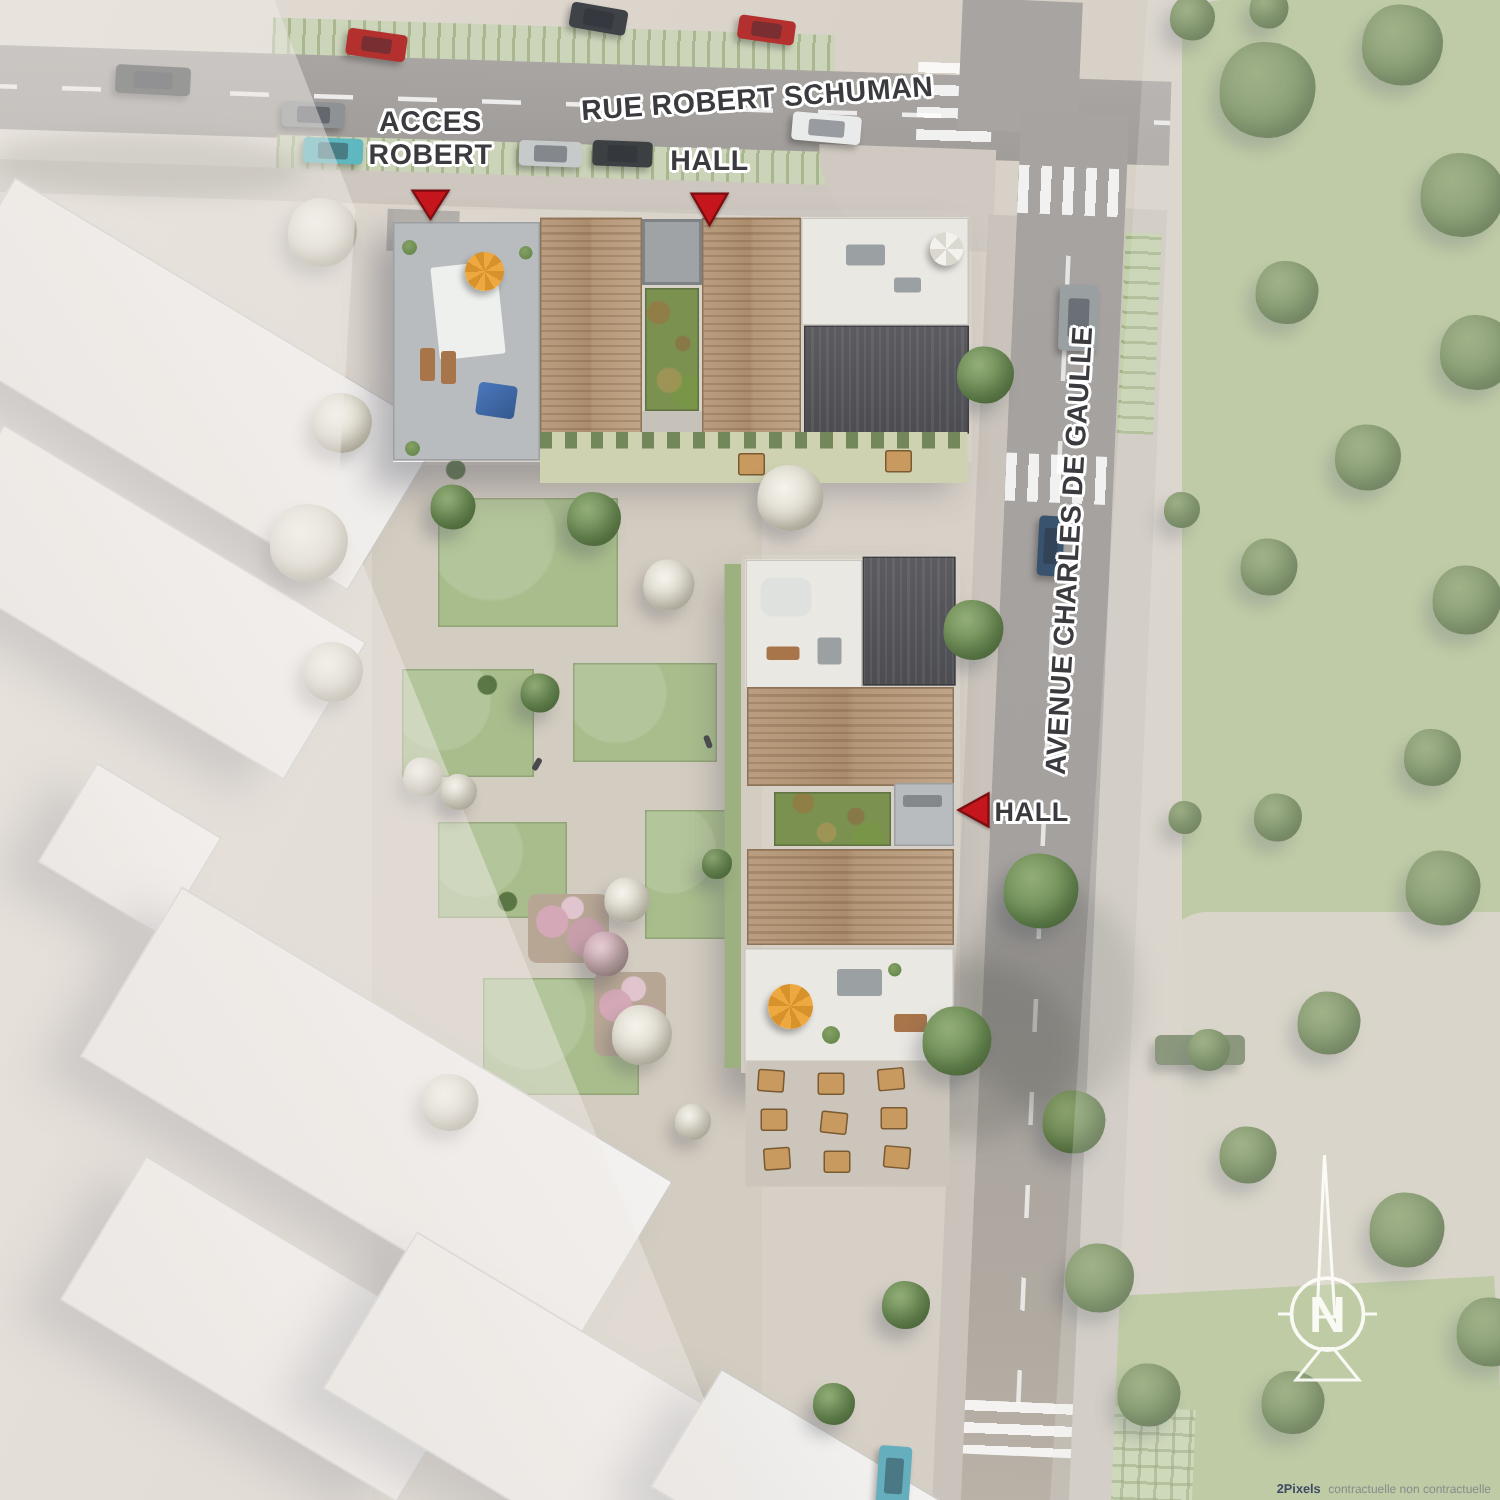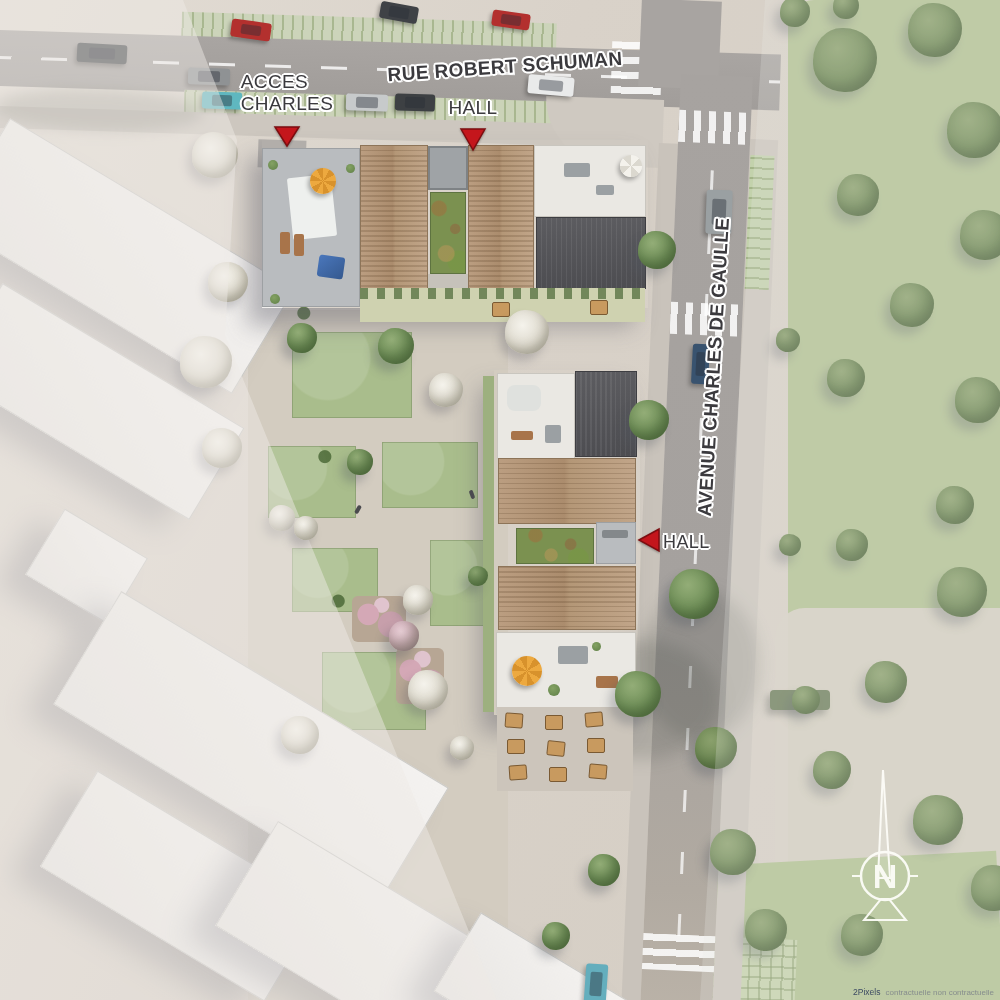--- a/index.html
+++ b/index.html
@@ -80,25 +80,25 @@
     clip-path:polygon(0 0,183px 0,237px 140px,225px 335px,497px 1000px,0 1000px);}
   .wash-park{left:0;top:0;width:1000px;height:1000px;background:rgba(236,233,228,.24);
     clip-path:polygon(765px 0,1000px 0,1000px 1000px,700px 1000px,745px 300px);}
   
   .car{position:absolute;border-radius:3px;box-shadow:-2px 3px 4px rgba(0,0,0,.28);}
   .car::after{content:"";position:absolute;left:24%;top:20%;right:24%;bottom:20%;background:rgba(40,45,55,.42);border-radius:2px;}
   .person{position:absolute;width:4px;height:9px;background:#4a4a4e;border-radius:2px;}
   
   .halo{color:#3b3a3e;text-shadow:-2px 0 0 #fff,2px 0 0 #fff,0 -2px 0 #fff,0 2px 0 #fff,-1.5px -1.5px 0 #fff,1.5px -1.5px 0 #fff,-1.5px 1.5px 0 #fff,1.5px 1.5px 0 #fff;}
   .street-label{position:absolute;font-weight:700;font-size:19px;letter-spacing:.4px;white-space:nowrap;}
-  .marker-label{position:absolute;font-weight:400;font-size:19px;letter-spacing:.4px;white-space:nowrap;}
+  .marker-label{position:absolute;font-weight:700;font-size:19px;letter-spacing:.4px;text-align:center;white-space:nowrap;}
   .tri{position:absolute;filter:drop-shadow(0 1px 1px rgba(0,0,0,.35));}
   .compass{left:840px;top:762px;width:92px;height:170px;opacity:.95;}
   .watermark{position:absolute;right:6px;bottom:3px;font-size:8px;color:rgba(120,125,135,.8);white-space:nowrap;}
-  .watermark .brand{font-weight:400;color:#3c4a63;margin-right:5px;font-size:8.5px;}
+  .watermark .brand{font-weight:700;color:#3c4a63;margin-right:5px;font-size:8.5px;}
 </style>
 </head>
 <body>
 
 <div class="scene">
 
   <div class="abs park"></div>
   <div class="abs park-plaza"></div>
   <div class="abs park-hedge"></div>
   <div class="abs park-lawn-br"></div>
@@ -278,21 +278,21 @@
   <div class="tree" style="left:669px;top:569px;width:50px;height:50px;"></div>
   <div class="tree" style="left:615px;top:671px;width:46px;height:46px;"></div>
   <div class="tree" style="left:588px;top:854px;width:32px;height:32px;"></div>
   <div class="tree" style="left:542px;top:922px;width:28px;height:28px;"></div>
 
   <div class="street-label halo" style="left:505px;top:67px;transform:translate(-50%,-50%) rotate(-4deg);">RUE ROBERT SCHUMAN</div>
   <div class="street-label halo" style="left:714px;top:367px;transform:translate(-50%,-50%) rotate(-86.5deg);">AVENUE CHARLES DE GAULLE</div>
 
   <div class="marker-label halo" style="left:287px;top:93px;transform:translate(-50%,-50%);line-height:22px;">
     <div>ACCES</div>
-    <div>CHARLES</div>
+    <div>ROBERT</div>
   </div>
   <svg class="tri" style="left:272px;top:124px;" width="30" height="24" viewBox="0 0 30 24">
     <polygon points="15,22 3,3 27,3" stroke="#7d0d10" stroke-width="1.5" fill="#c4161c"></polygon>
   </svg>
 
   <div class="marker-label halo" style="left:473px;top:108px;transform:translate(-50%,-50%);">HALL</div>
   <svg class="tri" style="left:458px;top:126px;" width="30" height="26" viewBox="0 0 30 26">
     <polygon points="15,24 3,3 27,3" stroke="#7d0d10" stroke-width="1.5" fill="#c4161c"></polygon>
   </svg>
 

